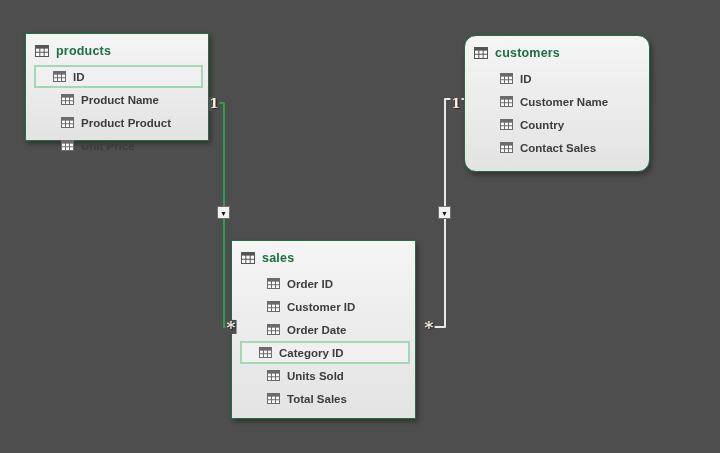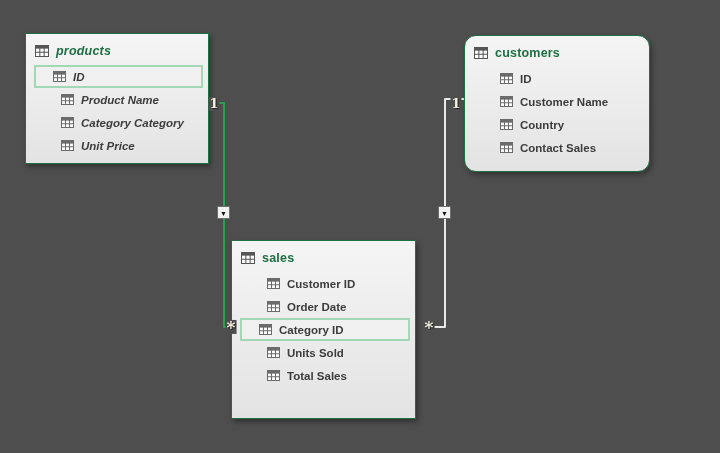--- a/index.html
+++ b/index.html
@@ -62,21 +62,21 @@
 </style>
 </head>
 <body>
 
 <div id="canvas">
   <svg id="rel-svg" xmlns="http://www.w3.org/2000/svg">
       <polyline points="209,103 224,103 224,327 239,327" fill="none" stroke="#2e9e53" stroke-width="2" stroke-linejoin="round"></polyline>
       <polyline points="464,99 445,99 445,327 424,327" fill="none" stroke="#e8e8e8" stroke-width="2" stroke-linejoin="round"></polyline>
     </svg>
 
-<div class="tbl" style="left: 25px; top: 33px; width: 184px; height: 131px; font-style: italic;">
+<div class="tbl" style="left: 25px; top: 33px; width: 184px; height: 108px;">
       <div class="tbl-header">
         <svg width="14" height="12" viewBox="0 0 14 12" class="tbl-icon">
           <rect x="0.5" y="0.5" width="13" height="11" fill="#fbfbfb" stroke="#555555"></rect>
           <rect x="0.5" y="0.5" width="13" height="2.6" fill="#555555" stroke="#555555"></rect>
           <line x1="4.833333333333333" y1="3" x2="4.833333333333333" y2="11.5" stroke="#555555"></line>
           <line x1="9.166666666666666" y1="3" x2="9.166666666666666" y2="11.5" stroke="#555555"></line>
           <line x1="0.5" y1="7.25" x2="13.5" y2="7.25" stroke="#555555"></line>
         </svg>
         <span class="tbl-name">products</span>
       </div>
@@ -102,21 +102,21 @@
           <span class="fld-label">Product Name</span>
         </div>
         <div class="fld">
           <svg width="13" height="11" viewBox="0 0 13 11" class="tbl-icon">
             <rect x="0.5" y="0.5" width="12" height="10" fill="#fbfbfb" stroke="#6b6b6b"></rect>
             <rect x="0.5" y="0.5" width="12" height="2.6" fill="#6b6b6b" stroke="#6b6b6b"></rect>
             <line x1="4.5" y1="3" x2="4.5" y2="10.5" stroke="#6b6b6b"></line>
             <line x1="8.5" y1="3" x2="8.5" y2="10.5" stroke="#6b6b6b"></line>
             <line x1="0.5" y1="6.75" x2="12.5" y2="6.75" stroke="#6b6b6b"></line>
           </svg>
-          <span class="fld-label">Category Category</span>
+          <span class="fld-label">Product Product</span>
         </div>
         <div class="fld">
           <svg width="13" height="11" viewBox="0 0 13 11" class="tbl-icon">
             <rect x="0.5" y="0.5" width="12" height="10" fill="#fbfbfb" stroke="#6b6b6b"></rect>
             <rect x="0.5" y="0.5" width="12" height="2.6" fill="#6b6b6b" stroke="#6b6b6b"></rect>
             <line x1="4.5" y1="3" x2="4.5" y2="10.5" stroke="#6b6b6b"></line>
             <line x1="8.5" y1="3" x2="8.5" y2="10.5" stroke="#6b6b6b"></line>
             <line x1="0.5" y1="6.75" x2="12.5" y2="6.75" stroke="#6b6b6b"></line>
           </svg>
           <span class="fld-label">Unit Price</span>
@@ -190,20 +190,30 @@
       </div>
       <div class="tbl-fields">
         <div class="fld">
           <svg width="13" height="11" viewBox="0 0 13 11" class="tbl-icon">
             <rect x="0.5" y="0.5" width="12" height="10" fill="#fbfbfb" stroke="#6b6b6b"></rect>
             <rect x="0.5" y="0.5" width="12" height="2.6" fill="#6b6b6b" stroke="#6b6b6b"></rect>
             <line x1="4.5" y1="3" x2="4.5" y2="10.5" stroke="#6b6b6b"></line>
             <line x1="8.5" y1="3" x2="8.5" y2="10.5" stroke="#6b6b6b"></line>
             <line x1="0.5" y1="6.75" x2="12.5" y2="6.75" stroke="#6b6b6b"></line>
           </svg>
+          <span class="fld-label">Order ID</span>
+        </div>
+        <div class="fld">
+          <svg width="13" height="11" viewBox="0 0 13 11" class="tbl-icon">
+            <rect x="0.5" y="0.5" width="12" height="10" fill="#fbfbfb" stroke="#6b6b6b"></rect>
+            <rect x="0.5" y="0.5" width="12" height="2.6" fill="#6b6b6b" stroke="#6b6b6b"></rect>
+            <line x1="4.5" y1="3" x2="4.5" y2="10.5" stroke="#6b6b6b"></line>
+            <line x1="8.5" y1="3" x2="8.5" y2="10.5" stroke="#6b6b6b"></line>
+            <line x1="0.5" y1="6.75" x2="12.5" y2="6.75" stroke="#6b6b6b"></line>
+          </svg>
           <span class="fld-label">Customer ID</span>
         </div>
         <div class="fld">
           <svg width="13" height="11" viewBox="0 0 13 11" class="tbl-icon">
             <rect x="0.5" y="0.5" width="12" height="10" fill="#fbfbfb" stroke="#6b6b6b"></rect>
             <rect x="0.5" y="0.5" width="12" height="2.6" fill="#6b6b6b" stroke="#6b6b6b"></rect>
             <line x1="4.5" y1="3" x2="4.5" y2="10.5" stroke="#6b6b6b"></line>
             <line x1="8.5" y1="3" x2="8.5" y2="10.5" stroke="#6b6b6b"></line>
             <line x1="0.5" y1="6.75" x2="12.5" y2="6.75" stroke="#6b6b6b"></line>
           </svg>

